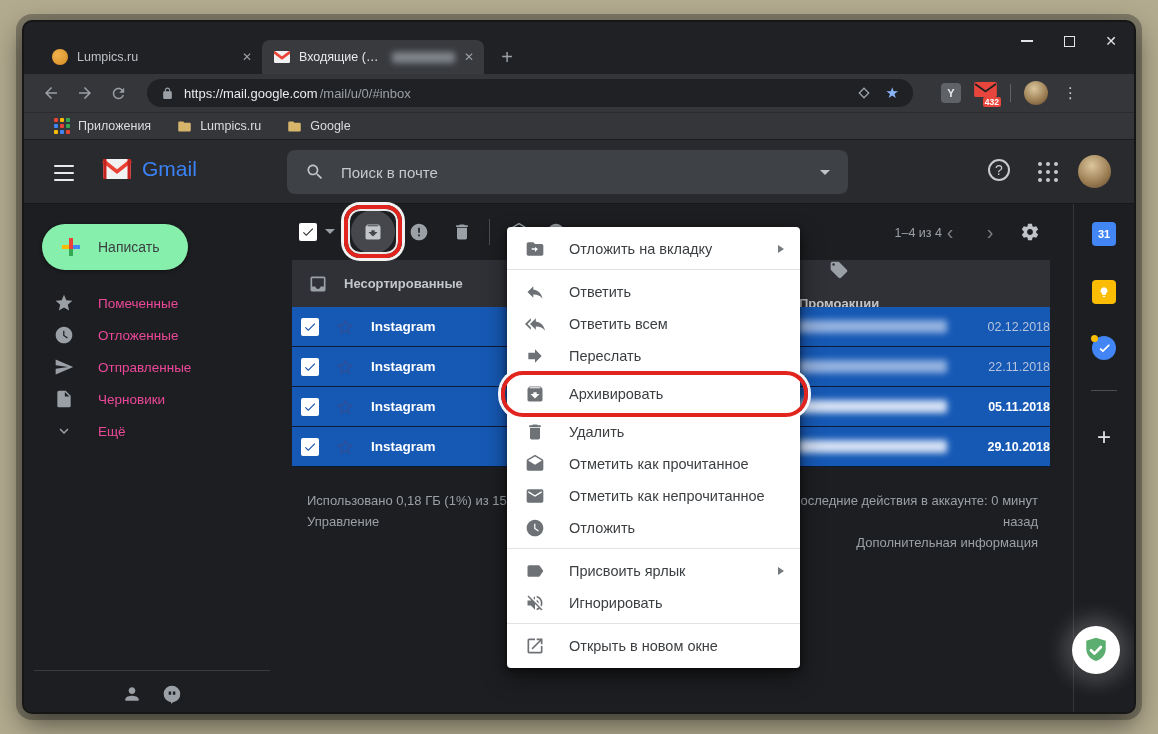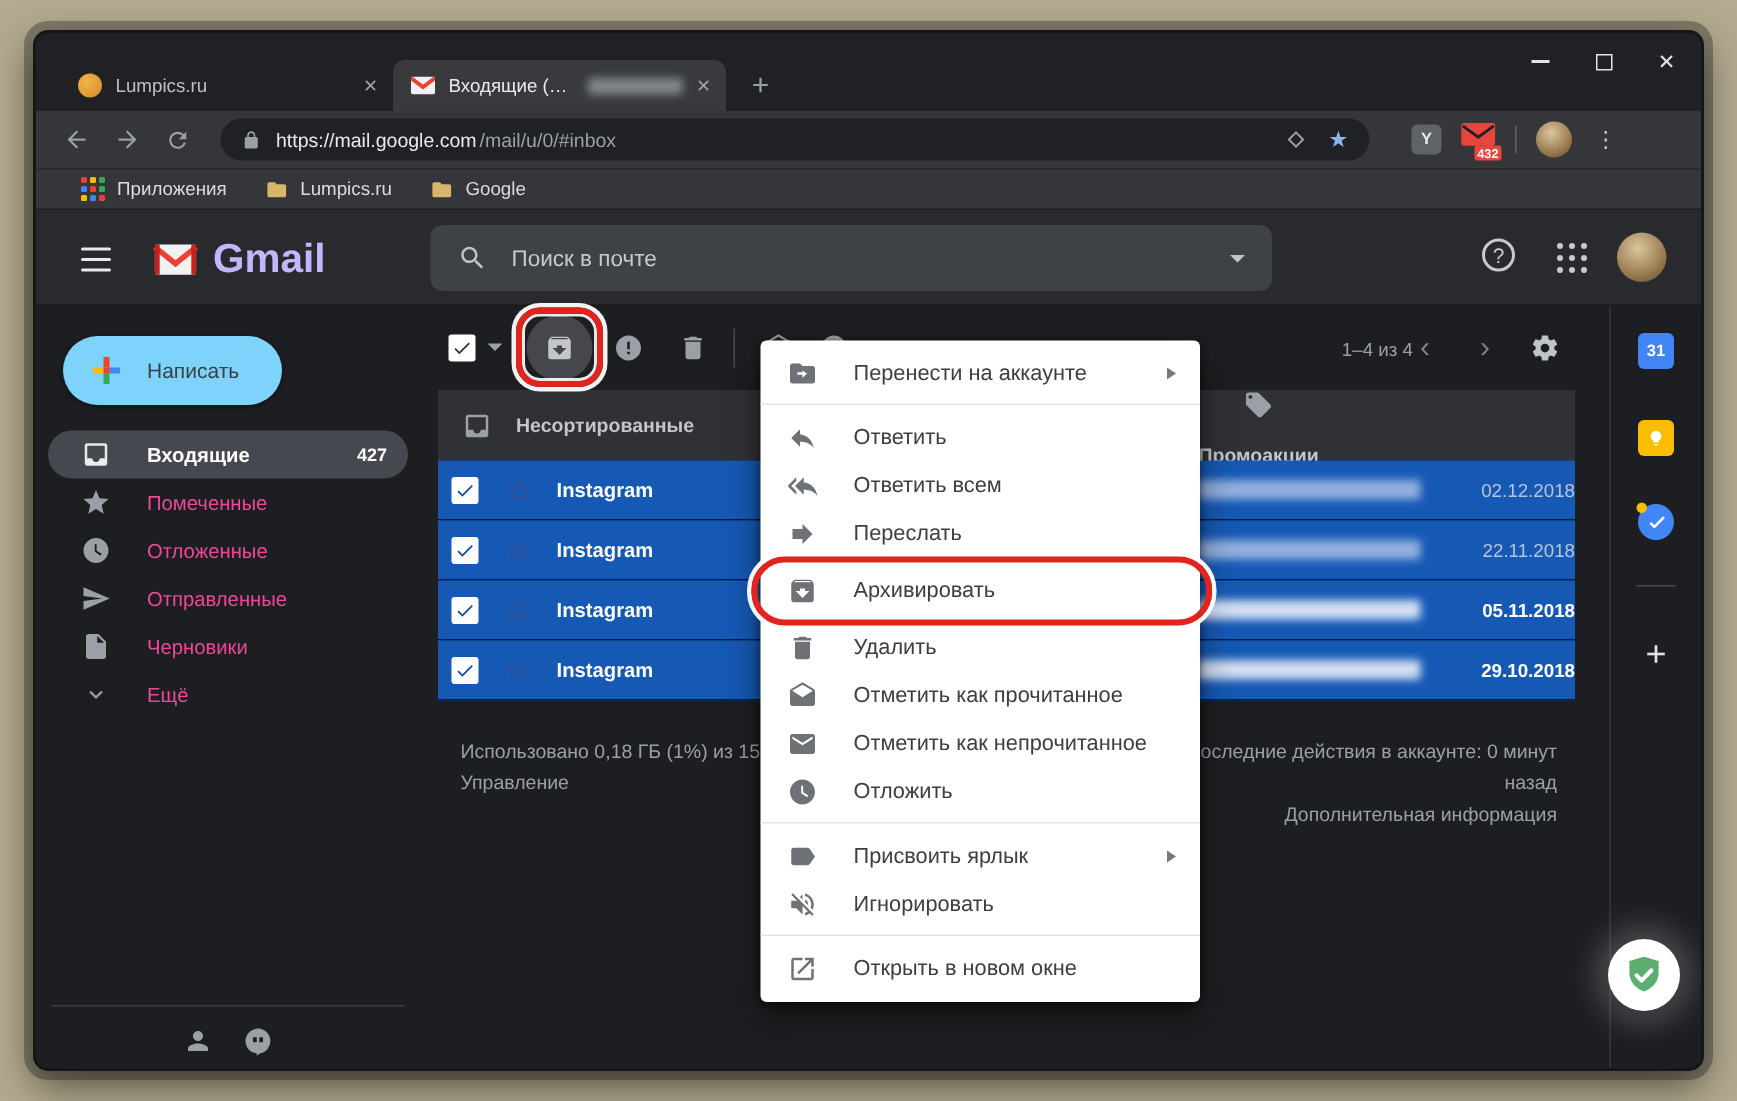--- a/index.html
+++ b/index.html
@@ -62,36 +62,36 @@
   .white-grid { display:grid; grid-template-columns:repeat(3,4px); grid-gap:4px; }
   .white-grid i { width:4px; height:4px; border-radius:50%; background:#c7cacd; }
 
   
   .gmail { position:absolute; left:0; top:118px; right:0; bottom:0; background:#1d1e21; }
   .gm-header { position:absolute; left:0; top:0; right:0; height:64px; background:#292a2d;
                border-bottom:1px solid #17181a; }
   .hamburger { position:absolute; left:30px; top:25px; width:20px; }
   .hamburger i { display:block; height:2px; background:#e8eaed; margin-bottom:5px; border-radius:1px; }
   .gm-logo { position:absolute; left:78px; top:17px; display:flex; align-items:center; gap:10px; }
-  .gm-logo-text { font-size:27px; color:#c4b5fd;font-weight:bold; }
+  .gm-logo-text { font-size:21px; color:#3b82f6; }
   .gm-search { position:absolute; left:263px; top:10px; width:561px; height:44px; background:#3e4145;
                border-radius:8px; display:flex; align-items:center; gap:16px; padding:0 18px; }
   .gm-search-text { color:#c6cacd; font-size:15px; flex:1; }
   .caret-down { width:0; height:0; border-left:5px solid transparent; border-right:5px solid transparent;
                 border-top:5px solid #c0c4c8; }
   .gm-help { position:absolute; left:964px; top:19px; width:22px; height:22px; border:2px solid #c7cacd;
              border-radius:50%; color:#c7cacd; font-size:14px; display:flex; align-items:center; justify-content:center; }
   .gm-grid { position:absolute; left:1014px; top:22px; }
   .gm-avatar { position:absolute; left:1054px; top:15px; width:33px; height:33px; }
 
   .gm-body { position:absolute; left:0; top:64px; right:0; bottom:0; }
 
   
   .sidebar { position:absolute; left:0; top:0; width:268px; bottom:0; }
-  .compose { position:absolute; left:18px; top:20px; width:146px; height:46px; background:#7dd3fc;
+  .compose { position:absolute; left:18px; top:20px; width:146px; height:46px; background:#86efac;
              border-radius:23px; display:flex; align-items:center; gap:15px; padding-left:17px;
              box-shadow:0 1px 4px rgba(0,0,0,.45); }
   .compose-label { font-size:14px; font-weight:500; color:#3c4043; }
   .sb-list { position:absolute; left:0; top:83px; right:0; }
   .sb-item { height:32px; margin:0 20px 0 8px; border-radius:16px; display:flex; align-items:center;
              padding:0 14px 0 22px; gap:24px; color:#ec4899; font-size:13.5px; }
   .sb-item .sb-icon { color:#9aa0a6; display:flex; width:20px; justify-content:center; }
   .sb-item.selected { background:#45484e; color:#fff; font-weight:700; }
   .sb-item.selected .sb-icon { color:#e8eaed; }
   .sb-count { margin-left:auto; font-size:12px; font-weight:700; }
@@ -341,29 +341,20 @@
             <svg width="24" height="24" viewBox="0 0 24 24">
                 <rect x="10" y="3" width="4" height="7" fill="#ea4335"></rect>
                 <rect x="14" y="10" width="7" height="4" fill="#4285f4"></rect>
                 <rect x="10" y="14" width="4" height="7" fill="#34a853"></rect>
                 <rect x="3" y="10" width="7" height="4" fill="#fbbc04"></rect>
                 <rect x="10" y="10" width="4" height="4" fill="#ea4335"></rect>
               </svg>
             <span class="compose-label">Написать</span>
           </div>
           <div class="sb-list" id="sidebar-list">
-              <div class="sb-item selected">
-                <span class="sb-icon">
-                  <svg width="20" height="20" viewBox="0 0 24 24" fill="currentColor">
-                    <path d="M19 3H5c-1.1 0-2 .9-2 2v14c0 1.1.9 2 2 2h14c1.1 0 2-.9 2-2V5c0-1.1-.9-2-2-2zm0 12h-4c0 1.66-1.35 3-3 3s-3-1.34-3-3H5V5h14v10z"></path>
-                  </svg>
-                </span>
-                <span>Входящие</span>
-                <span class="sb-count">427</span>
-              </div>
               <div class="sb-item">
                 <span class="sb-icon">
                   <svg width="20" height="20" viewBox="0 0 24 24" fill="currentColor">
                     <path d="M12 17.27L18.18 21l-1.64-7.03L22 9.24l-7.19-.61L12 2 9.19 8.63 2 9.24l5.46 4.73L5.82 21z"></path>
                   </svg>
                 </span>
                 <span>Помеченные</span>
               </div>
               <div class="sb-item">
                 <span class="sb-icon">
@@ -545,21 +536,21 @@
             <div>Дополнительная информация</div>
           </div>
 
           <div class="menu" id="menu-list">
               <div class="menu-item">
                 <span class="mi-icon">
                   <svg width="20" height="20" viewBox="0 0 24 24" fill="#6e7276">
                     <path d="M20 6h-8l-2-2H4c-1.1 0-2 .9-2 2v12c0 1.1.9 2 2 2h16c1.1 0 2-.9 2-2V8c0-1.1-.9-2-2-2zm-8 9.5V13H8v-2h4V9.5L15.5 12 12 15.5z"></path>
                   </svg>
                 </span>
-                <span class="mi-label">Перенести на аккаунте</span>
+                <span class="mi-label">Отложить на вкладку</span>
                 <span class="mi-sub"></span>
               </div>
               <div class="menu-sep"></div>
               <div class="menu-item">
                 <span class="mi-icon">
                   <svg width="20" height="20" viewBox="0 0 24 24" fill="#6e7276">
                     <path d="M10 9V5l-7 7 7 7v-4.1c5 0 8.5 1.6 11 5.1-1-5-4-10-11-11z"></path>
                   </svg>
                 </span>
                 <span class="mi-label">Ответить</span>

